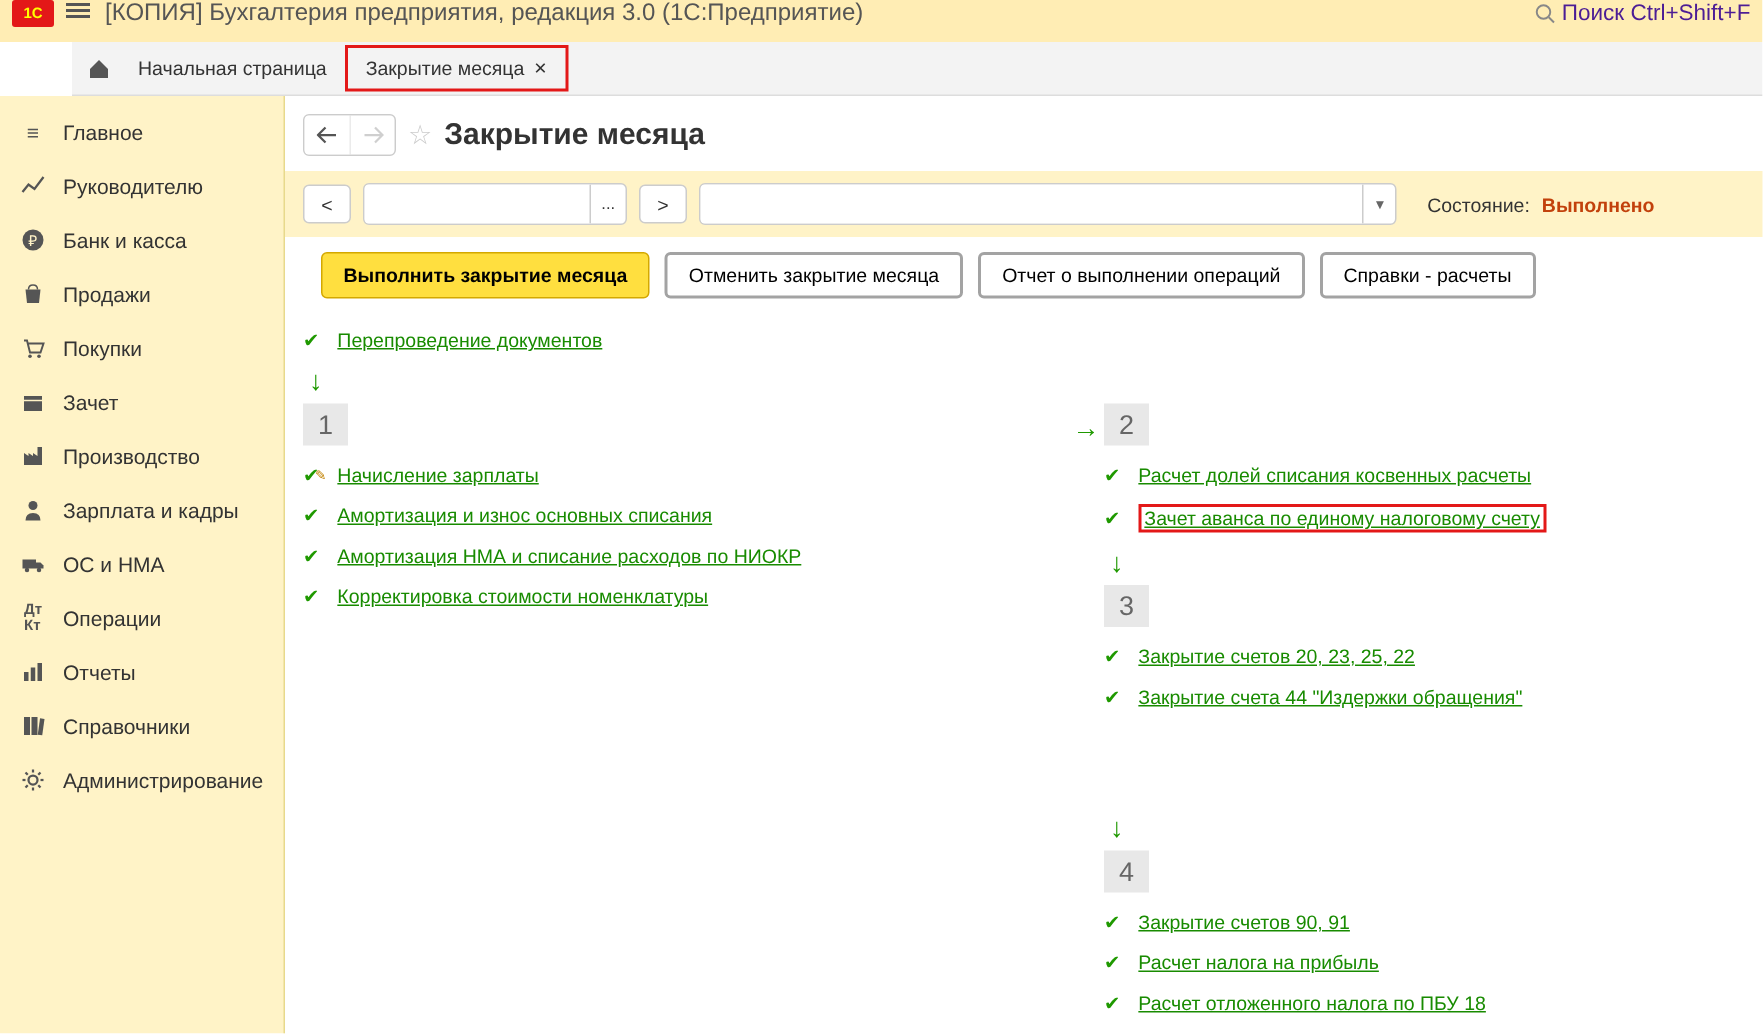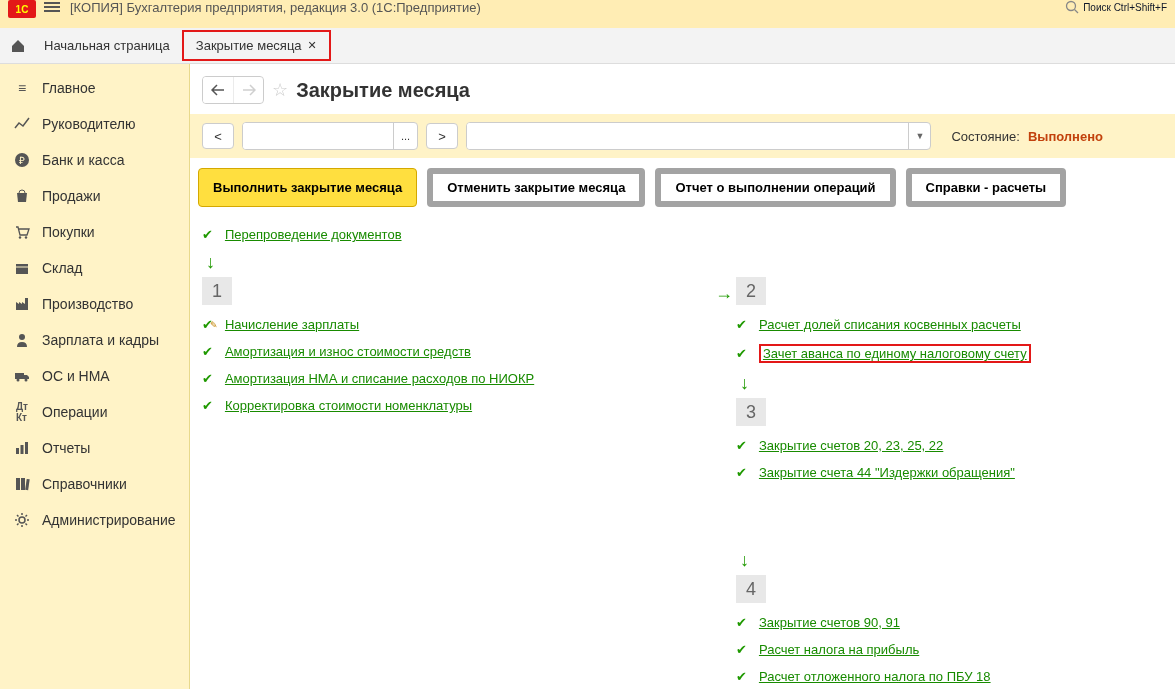--- a/index.html
+++ b/index.html
@@ -2,25 +2,25 @@
 <html><head>
 <meta charset="utf-8">
 <style>
   * { box-sizing: border-box; margin: 0; padding: 0; }
   body { font-family: Arial, sans-serif; font-size: 13px; color: #333; background: #fff; width: 1175px; height: 689px; overflow: hidden; }
   
   .titlebar { background: #ffedb4; height: 28px; display: flex; align-items: flex-start; padding: 0 8px; }
   .logo-1c { width: 28px; height: 18px; background: #e31818; color: #ff0; font-weight: bold; font-size: 10px; display: flex; align-items: center; justify-content: center; border-radius: 2px; margin-right: 8px; }
   .burger { margin-right: 10px; cursor: pointer; }
   .burger-line { width: 16px; height: 2px; background: #555; margin: 2px 0; }
-  .app-title { flex: 1; color: #555; font-size: 13px; }
-  .search-box { display: flex; align-items: center; color: #0f172a; font-size: 10px; }
+  .app-title { flex: 1; color: #555; font-size: 16px; }
+  .search-box { display: flex; align-items: center; color: #4c1d95; font-size: 15px; }
   .search-icon { margin-right: 4px; }
   
-  .tabbar { background: #f3f3f3; height: 36px; display: flex; align-items: center; padding: 0 10px; border-bottom: 1px solid #ddd; }
+  .tabbar { background: #f3f3f3; height: 36px; display: flex; align-items: center; padding: 0 10px; border-bottom: 1px solid #ddd; margin-left: 48px; }
   .home-icon { margin-right: 6px; font-size: 14px; }
   .tab-start { padding: 8px 12px; cursor: pointer; }
   .tab-active { border: 2px solid #e31818; padding: 6px 12px; display: flex; align-items: center; gap: 6px; cursor: pointer; }
   .tab-close { font-size: 11px; cursor: pointer; }
   
   .main-wrap { display: flex; height: calc(689px - 28px - 36px); }
   
   .sidebar { width: 190px; background: #fff3c7; border-right: 1px solid #e8d98c; padding-top: 6px; }
   .side-item { display: flex; align-items: center; padding: 10px 14px; cursor: pointer; gap: 12px; }
   .side-icon { width: 16px; height: 16px; display: flex; align-items: center; justify-content: center; color: #555; font-size: 14px; }
@@ -38,22 +38,22 @@
   .angle-btn { width: 32px; height: 26px; border: 1px solid #ccc; background: #fff; border-radius: 4px; display: flex; align-items: center; justify-content: center; cursor: pointer; }
   .period-input { display: flex; border: 1px solid #ccc; background: #fff; border-radius: 4px; overflow: hidden; }
   .period-field { width: 150px; height: 26px; border: none; padding: 0 6px; outline: none; }
   .period-picker { width: 24px; height: 26px; border-left: 1px solid #ccc; display: flex; align-items: center; justify-content: center; cursor: pointer; font-size: 11px; }
   .org-select { flex: 1; display: flex; border: 1px solid #ccc; background: #fff; border-radius: 4px; overflow: hidden; }
   .org-field { flex: 1; height: 26px; border: none; padding: 0 6px; outline: none; }
   .org-dd { width: 22px; height: 26px; border-left: 1px solid #ccc; display: flex; align-items: center; justify-content: center; cursor: pointer; font-size: 9px; color: #666; }
   .status-label { margin-left: 12px; color: #333; }
   .status-value { color: #c2410c; font-weight: bold; margin-right: 60px; }
   
-  .button-row { padding: 10px 8px; display: flex; gap: 10px; }
-  .btn { border: 6px solid #a3a3a3; background: #fff; padding: 6px 14px; border-radius: 4px; cursor: pointer; font-size: 13px; font-weight: bold; }
+  .button-row { padding: 10px 24px; display: flex; gap: 10px; }
+  .btn { border: 2px solid #a3a3a3; background: #fff; padding: 6px 14px; border-radius: 4px; cursor: pointer; font-size: 13px; }
   .btn-primary { background: #ffdf3f; border: 1px solid #d4a800; font-weight: bold; }
   
   .ops { padding: 4px 12px 20px 12px; }
   .op-row { display: flex; align-items: center; gap: 12px; padding: 6px 0; }
   .op-check { color: #1f9900; font-size: 13px; }
   .op-check-pencil { color: #1f9900; font-size: 13px; position: relative; }
   .op-link { color: #188b00; text-decoration: underline; cursor: pointer; }
   .op-arrow { color: #1f9900; font-size: 18px; margin: 4px 0 4px 4px; }
   .op-arrow-right { color: #1f9900; font-size: 18px; }
   
@@ -147,21 +147,21 @@
         </span>
         <span class="side-label">Покупки</span>
       </div>
     <div class="side-item">
         <span class="side-icon">
           <svg width="16" height="16" viewBox="0 0 16 16">
             <rect x="2" y="4" width="12" height="10" fill="#555"></rect>
             <line x1="2" y1="7" x2="14" y2="7" stroke="#fff3c7"></line>
           </svg>
         </span>
-        <span class="side-label">Склад</span>
+        <span class="side-label">Зачет</span>
       </div>
     <div class="side-item">
         <span class="side-icon">
           <svg width="16" height="16" viewBox="0 0 16 16">
             <path d="M2 14 L2 6 L5 8 L5 6 L8 8 L8 6 L11 8 L11 2 L14 2 L14 14 Z" fill="#555"></path>
           </svg>
         </span>
         <span class="side-label">Производство</span>
       </div>
     <div class="side-item">
@@ -277,21 +277,21 @@
 
       <div class="columns">
         <div class="col col-left">
           <div class="step-num">1</div>
           <div class="op-row">
               <span class="op-check-pencil">✔<span style="color:#c08000;font-size:9px;position:absolute;left:8px;top:3px;">✎</span></span>
               <a class="op-link">Начисление зарплаты</a>
             </div>
           <div class="op-row">
               <span class="op-check">✔</span>
-              <a class="op-link">Амортизация и износ стоимости средств</a>
+              <a class="op-link">Амортизация и износ основных списания</a>
             </div>
           <div class="op-row">
               <span class="op-check">✔</span>
               <a class="op-link">Амортизация НМА и списание расходов по НИОКР</a>
             </div>
           <div class="op-row">
               <span class="op-check">✔</span>
               <a class="op-link">Корректировка стоимости номенклатуры</a>
             </div>
         </div>

